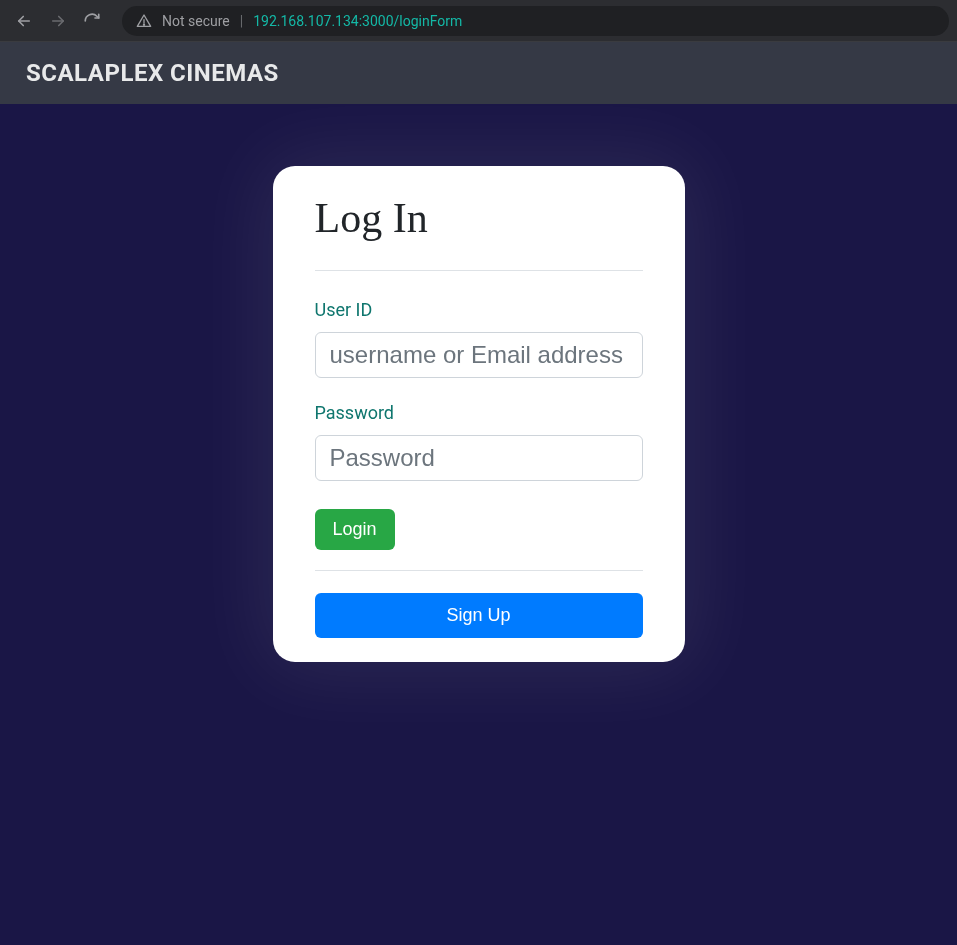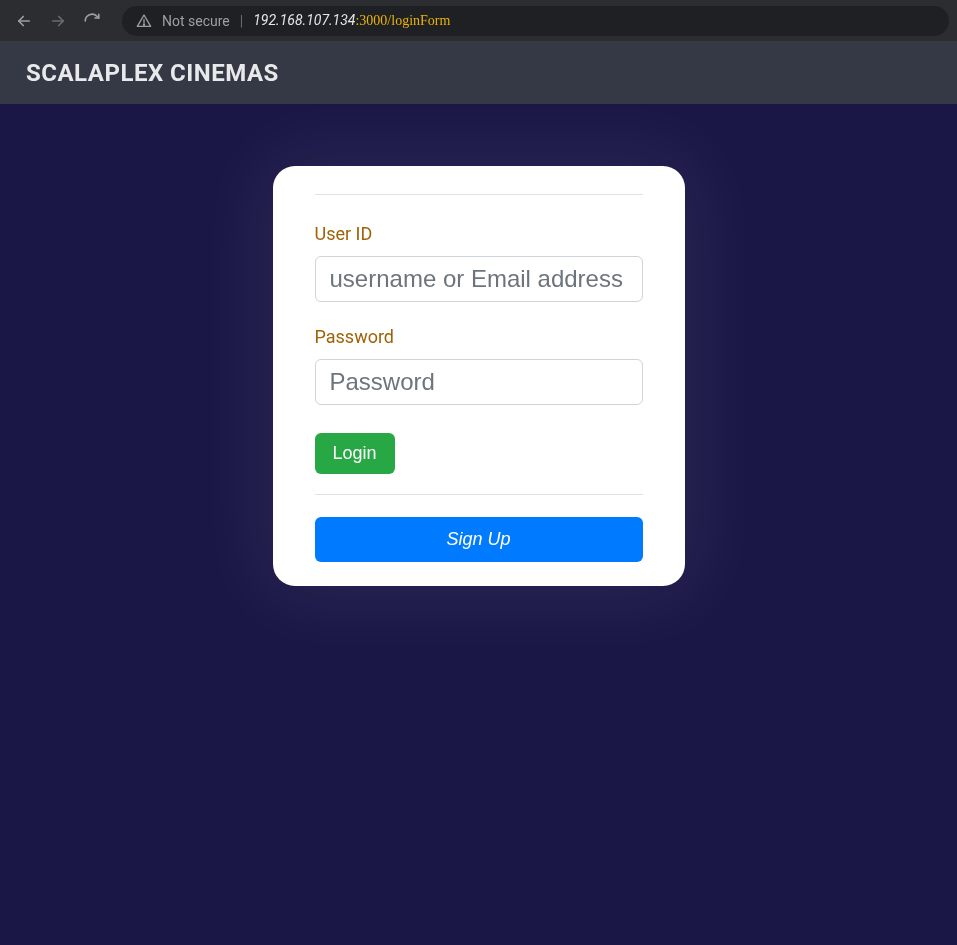--- a/index.html
+++ b/index.html
@@ -55,26 +55,24 @@
       height: 16px;
       flex-shrink: 0;
     }
     .not-secure {
       color: #9e9fa3;
     }
     .divider {
       color: #6a6b6f;
     }
     .url-host {
-      color: #e5e5e5;
-      font-style: italic;
+      color: #14b8a6;
     }
     .url-rest {
-      color: #eab308;
-      font-family: Liberation Serif, serif;
+      color: #14b8a6;
     }
     .site-header {
       height: 62px;
       background: #353945;
       display: flex;
       align-items: center;
       padding: 8px 26px;
     }
     .brand {
       color: #e8e9ea;
@@ -107,21 +105,21 @@
       border-top: 1px solid #dee2e6;
       margin: 0 0 28px 0;
     }
     .hr2 {
       border: none;
       border-top: 1px solid #dee2e6;
       margin: 20px 0 22px 0;
     }
     .form-label {
       font-size: 18px;
-      color: #a16207;
+      color: #0f766e;
       margin-bottom: 12px;
       display: block;
     }
     .form-input {
       width: 100%;
       height: 46px;
       border: 1px solid #ced4da;
       border-radius: 6px;
       padding: 0 14px;
       font-size: 24px;
@@ -158,21 +156,20 @@
     }
     .btn-signup {
       width: 100%;
       background: #007bff;
       color: #fff;
       border: none;
       border-radius: 6px;
       padding: 12px 0;
       font-size: 18px;
       cursor: pointer;
-      font-style: italic;
     }
   </style>
 </head>
 <body>
 
 <div class="browser-bar">
   <div class="nav-btn">
     <svg viewBox="0 0 24 24" fill="none" stroke="currentColor" stroke-width="2.2" stroke-linecap="round" stroke-linejoin="round">
         <path d="M19 12H5"></path>
         <path d="M11 18l-6-6 6-6"></path>
@@ -201,20 +198,21 @@
     <span><span class="url-host">192.168.107.134</span><span class="url-rest">:3000/loginForm</span></span>
   </div>
 </div>
 
 <div class="site-header">
   <div class="brand">SCALAPLEX CINEMAS</div>
 </div>
 
 <div class="main">
   <div class="card">
+    <h1 class="card-title">Log In</h1>
     <hr class="hr">
     <label class="form-label">User ID</label>
     <input class="form-input" type="text" placeholder="username or Email address" style="">
     <label class="form-label">Password</label>
     <input class="form-input" type="password" style="margin-bottom: 28px;" placeholder="Password">
     <div class="action-row">
       <button class="btn-login">Login</button>
     </div>
     <hr class="hr2">
     <button class="btn-signup">Sign Up</button>

